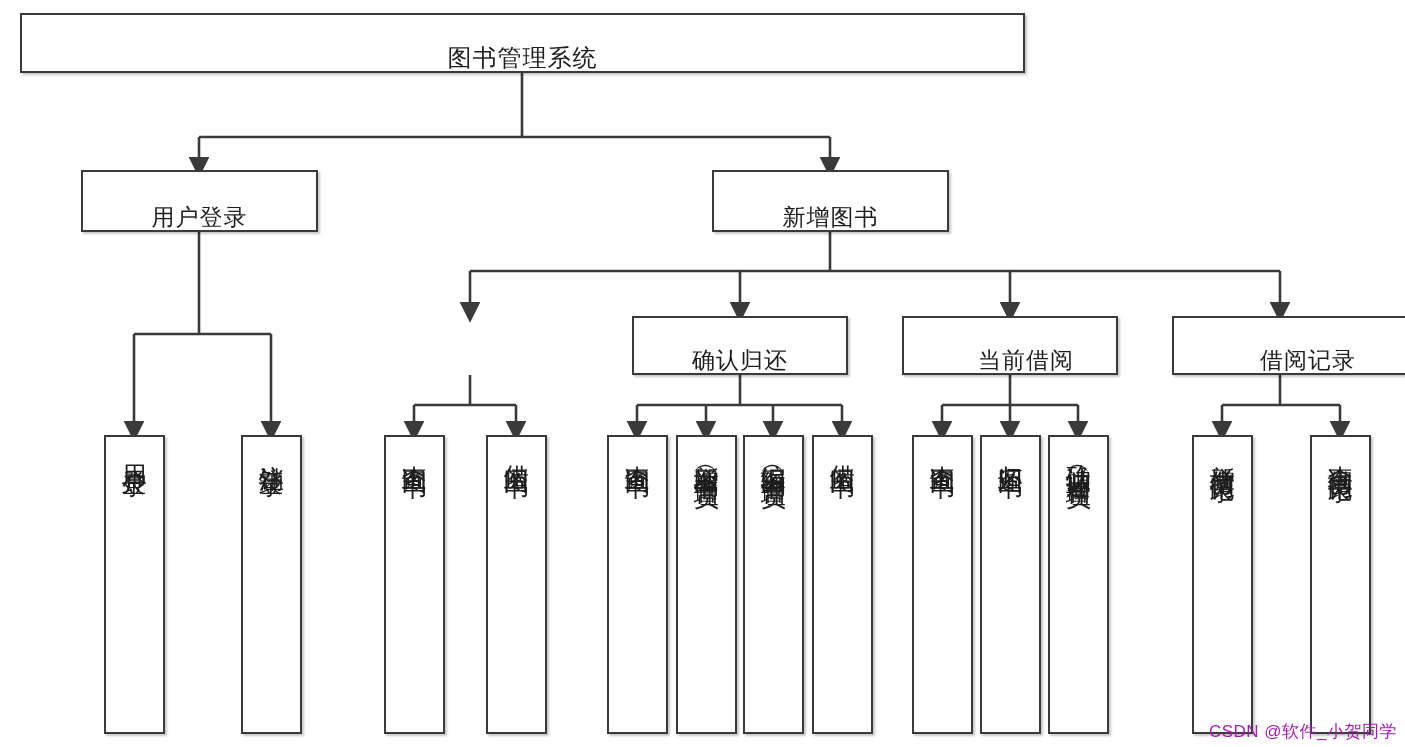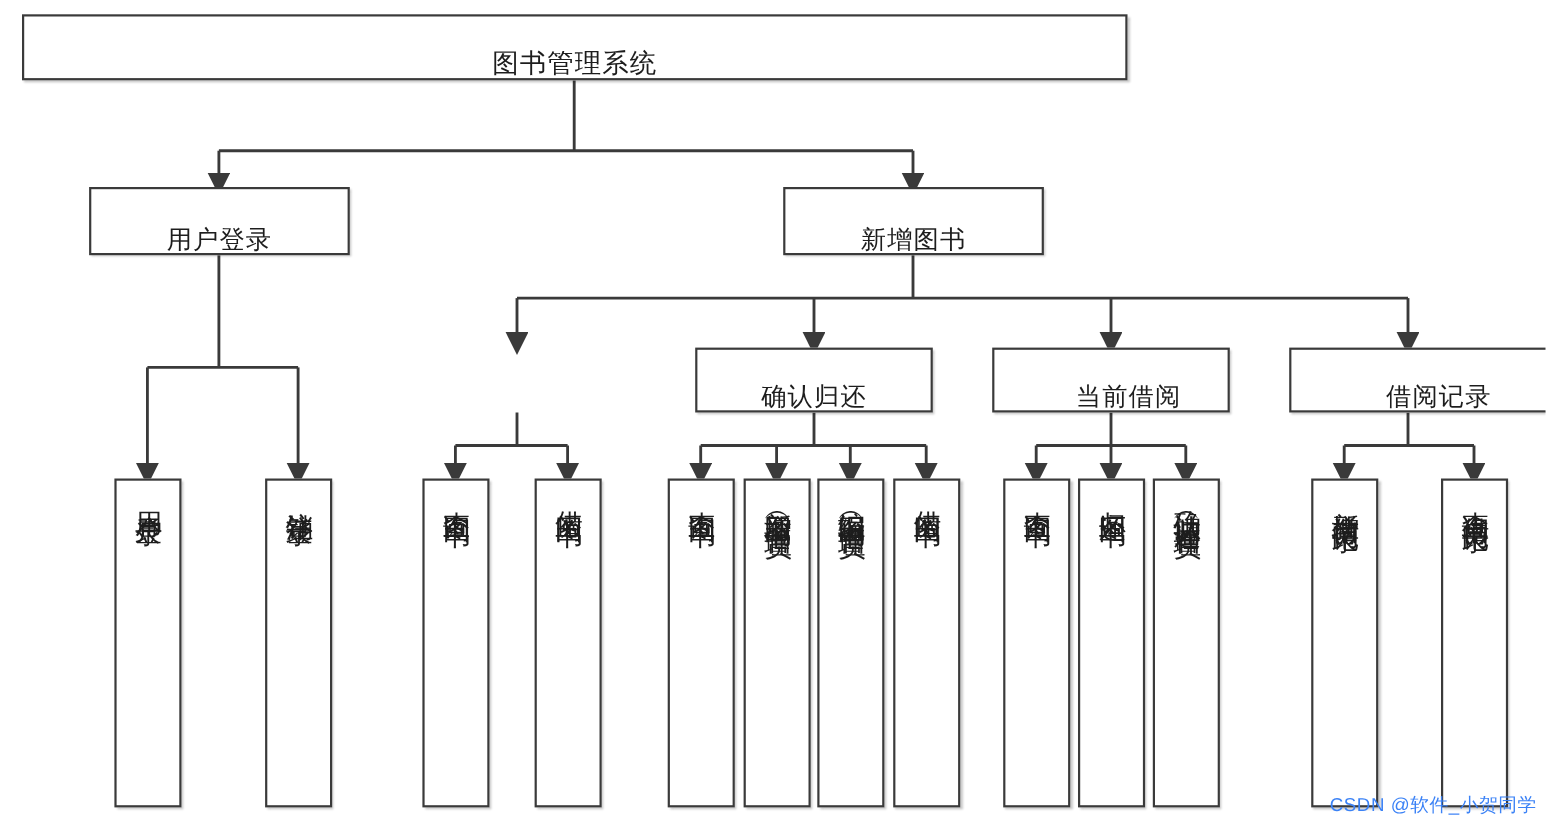--- a/index.html
+++ b/index.html
@@ -54,21 +54,21 @@
     line-height:1.06;
     letter-spacing:3px;
     text-align:left;
   }
 
   
   #watermark{
     position:absolute;
     right:8px;bottom:4px;
     font-size:17px;
-    color:#3b82f6;
+    color:#a21caf;
     z-index:5;
     white-space:nowrap;
     letter-spacing:0.5px;
   }
 </style>
 </head>
 <body>
 
 <div id="canvas">
 

